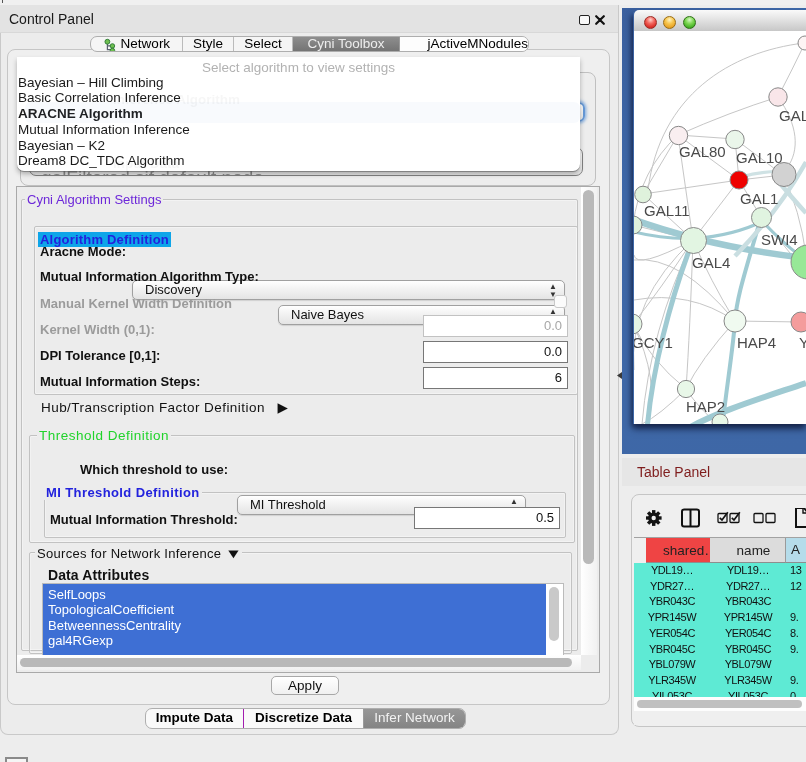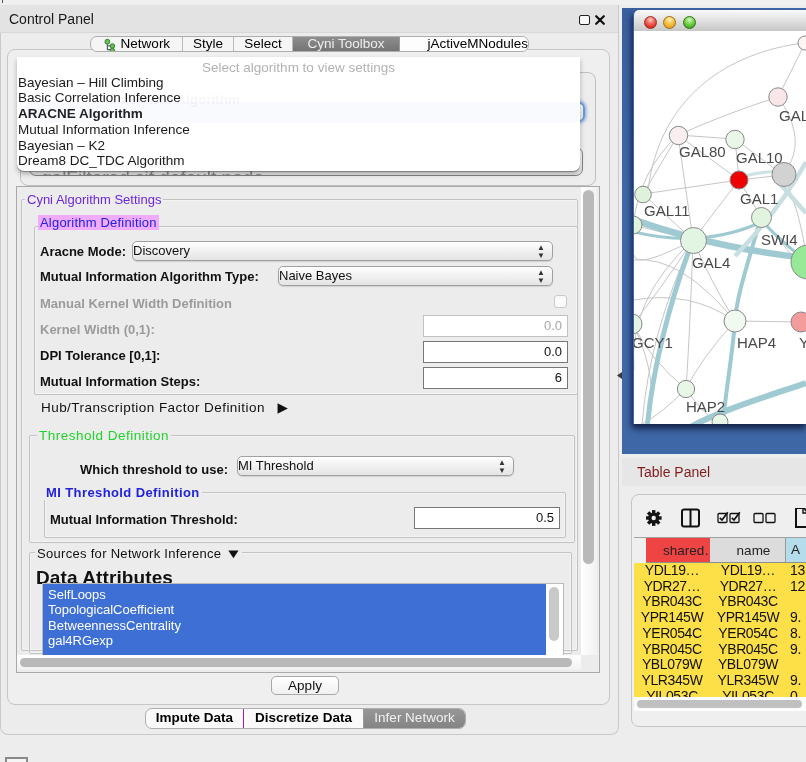--- a/index.html
+++ b/index.html
@@ -5,22 +5,22 @@
   html,body{margin:0;padding:0;}
   body{width:806px;height:762px;position:relative;overflow:hidden;
        font-family:"Liberation Sans",sans-serif;background:#ededed;}
   .ab{position:absolute;}
   .lbl{font-size:13px;font-weight:bold;color:#111;white-space:nowrap;}
   .glbl{font-size:13px;font-weight:bold;color:#9b9b9b;white-space:nowrap;}
   .field{position:absolute;background:#fff;border:1px solid #777;
          font-size:13px;text-align:right;padding:0 5px;line-height:20px;color:#111;}
   .combo{position:absolute;border:1px solid #a0a0a0;border-radius:5px;
          background:linear-gradient(#ffffff,#f2f2f2 45%,#e4e4e4);
-         font-size:13px;color:#111;line-height:21px;padding-left:0;
-         box-shadow:0 1px 1px rgba(0,0,0,0.12);}
+         font-size:13px;color:#111;line-height:21px;padding-left:12px;
+         box-shadow:0 1px 1px rgba(0,0,0,0.12);margin-top:39px;}
   .carets{position:absolute;right:7px;top:2px;font-size:8px;color:#333;line-height:7.5px;}
   .gbox{position:absolute;border:1px solid #b9b9b9;border-radius:2px;box-shadow:inset 0 0 0 0.5px rgba(255,255,255,0.7);}
   .gtitle{position:absolute;font-size:13px;background:#ededed;padding:0 2px;white-space:nowrap;}
 </style>
 </head>
 <body>
 
 <div class="ab" id="cpwin" style="left:0;top:5px;width:617px;height:729px;background:#ececec;border:1px solid #c9c9c9;border-top:none;border-radius:0 0 8px 8px;"></div>
 
 <div class="ab" style="left:0;top:0;width:806px;height:5px;background:#f0f0f0;"></div>
@@ -57,21 +57,21 @@
 <div class="ab" style="left:29px;top:147px;width:552px;height:27px;border:1px solid #828282;border-radius:7px;background:linear-gradient(#fdfdfd,#e6e6e6);overflow:hidden;">
     <div style="position:absolute;left:11px;top:19px;font-size:19px;color:#8a8a8a;white-space:nowrap;">galFiltered.sif default node</div>
   </div>
 
 <div class="ab" style="left:16px;top:186px;width:582px;height:485px;border:1px solid #a9a9a9;background:#ececec;"></div>
 
 <div class="gbox" style="left:21px;top:199px;width:555px;height:450px;border-color:#c2c2c2;"></div>
 <div class="gtitle" style="left:25px;top:192px;color:#6d28d9;background:#ececec;">Cyni Algorithm Settings</div>
 
 <div class="gbox" style="left:34px;top:226px;width:542px;height:167px;border-color:#c2c2c2;"></div>
-<div class="gtitle" style="left:38px;top:215px;color:#2222dd;font-weight:normal;letter-spacing:0.2px;background:#f0abfc;">Algorithm Definition</div>
+<div class="gtitle" style="left:38px;top:232px;color:#2222dd;font-weight:bold;letter-spacing:0.2px;background:#0ea5e9;">Algorithm Definition</div>
 
 <div class="ab lbl" style="left:40px;top:244px;">Aracne Mode:</div>
 <div class="combo" style="left:132px;top:241px;width:419px;height:18px;line-height:18px;">Discovery<span class="carets">▲<br>▼</span></div>
 
 <div class="ab lbl" style="left:40px;top:269px;text-align:center;">Mutual Information Algorithm Type:</div>
 <div class="combo" style="left:278px;top:266px;width:273px;height:18px;line-height:18px;">Naive Bayes<span class="carets">▲<br>▼</span></div>
 
 <div class="ab glbl" style="left:40px;top:296px;">Manual Kernel Width Definition</div>
 <div class="ab" style="left:554px;top:295px;width:11px;height:11px;border:1px solid #c9c9c9;border-radius:3px;background:#fbfbfb;"></div>
 
@@ -94,21 +94,21 @@
 
 <div class="gbox" style="left:44px;top:492px;width:520px;height:44px;border-color:#c2c2c2;"></div>
 <div class="gtitle" style="left:44px;top:485px;color:#2222dd;background:#ececec;font-weight:bold;font-size:13px;letter-spacing:0.4px;">MI Threshold Definition</div>
 
 <div class="ab lbl" style="left:50px;top:512px;">Mutual Information Threshold:</div>
 <div class="field" style="left:414px;top:507px;width:134px;height:20px;">0.5</div>
 
 <div class="gbox" style="left:29px;top:552px;width:541px;height:100px;border-color:#c2c2c2;"></div>
 <div class="gtitle" style="left:35px;top:546px;color:#111;font-weight:normal;letter-spacing:0.3px;background:#ececec;">Sources for Network Inference <span style="font-size:13px;display:inline-block;transform:scaleX(1.35);margin-left:2px;">▼</span></div>
 
-<div class="ab lbl" style="left:36px;top:567px;font-size:19px;letter-spacing:0.1px;">Data Attributes</div>
+<div class="ab lbl" style="left:48px;top:567px;font-size:14px;letter-spacing:0.1px;">Data Attributes</div>
 
 <div class="ab" style="left:42px;top:583px;width:520px;height:71px;background:#fff;border:1px solid #bbb;overflow:hidden;">
   <div style="position:absolute;left:0;top:0;width:498px;height:72px;background:#3e6fd4;color:#fff;font-size:13px;line-height:15.6px;padding-left:5px;padding-top:2.5px;">
     SelfLoops<br>TopologicalCoefficient<br>BetweennessCentrality<br>gal4RGexp
   </div>
   <div style="position:absolute;right:4px;top:3px;width:10px;height:54px;background:#c9c9c9;border-radius:5px;"></div>
 </div>
 
 <div class="ab" style="left:581px;top:187px;width:16px;height:468px;background:linear-gradient(90deg,#ffffff,#f1f1f1);"></div>
 <div class="ab" style="left:583px;top:190px;width:11px;height:374px;background:#b9b9b9;border-radius:5.5px;"></div>
@@ -258,21 +258,21 @@
     </g>
   </svg>
 </div>
 
 <div class="ab" style="left:634px;top:537px;width:172px;height:26px;border-top:1px solid #a2a2a2;font-size:13.5px;color:#222;">
   <div style="position:absolute;left:12px;top:0;width:75px;height:24px;background:#ef4444;border-right:1px solid #9a9a9a;border-bottom:1px solid #8e8e8e;text-align:left;line-height:25px;text-indent:17px;">shared…</div>
   <div style="position:absolute;left:76px;top:0;width:75px;height:24px;background:#dcdcdc;border-right:1px solid #9a9a9a;border-bottom:1px solid #8e8e8e;text-align:center;line-height:25px;text-indent:12px;">name</div>
   <div style="position:absolute;left:152px;top:0;width:20px;height:24px;background:#b5dcea;border-bottom:1px solid #8e8e8e;text-align:left;line-height:24px;padding-left:5px;">A</div>
 </div>
 
-<div class="ab" style="left:634px;top:563px;width:172px;height:134px;background:#fde047;overflow:hidden;font-size:14px;letter-spacing:-0.4px;color:#111;padding-top:10px;">
+<div class="ab" style="left:634px;top:563px;width:172px;height:134px;background:#5eead4;overflow:hidden;font-size:11px;letter-spacing:-0.4px;color:#111;padding-top:10px;">
   <div style="position:absolute;left:0;top:0;width:76px;text-align:center;line-height:15.7px;">YDL19…<br>YDR27…<br>YBR043C<br>YPR145W<br>YER054C<br>YBR045C<br>YBL079W<br>YLR345W<br>YIL053C</div>
   <div style="position:absolute;left:76px;top:0;width:76px;text-align:center;line-height:15.7px;">YDL19…<br>YDR27…<br>YBR043C<br>YPR145W<br>YER054C<br>YBR045C<br>YBL079W<br>YLR345W<br>YIL053C</div>
   <div style="position:absolute;left:156px;top:0;width:20px;text-align:left;line-height:15.7px;">13<br>12<br>&nbsp;<br>9.<br>8.<br>9.<br>&nbsp;<br>9.<br>0</div>
 </div>
 
 <div class="ab" style="left:634px;top:697px;width:172px;height:14px;background:#fdfdfd;"></div>
 <div class="ab" style="left:637px;top:700px;width:165px;height:8px;background:#c0c0c0;border-radius:4px;"></div>
 <div class="ab" style="left:634px;top:711px;width:172px;height:14px;background:#efefef;"></div>
 
 <div class="ab" style="left:17px;top:57px;width:563px;height:114px;background:#ffffff;border-radius:0 0 7px 7px;box-shadow:0 1px 0 rgba(90,90,90,0.55), 0 3px 5px rgba(0,0,0,0.28);font-size:13.5px;color:#1a1a1a;">

